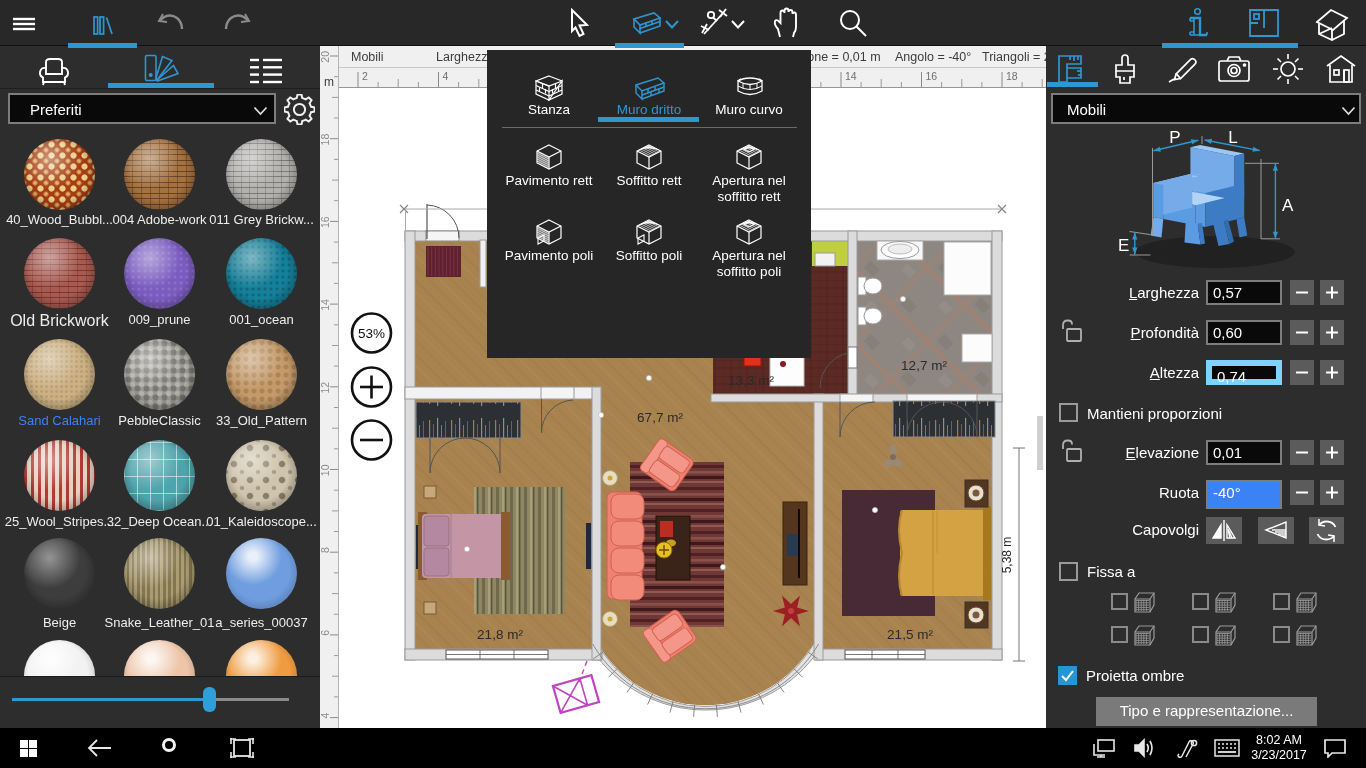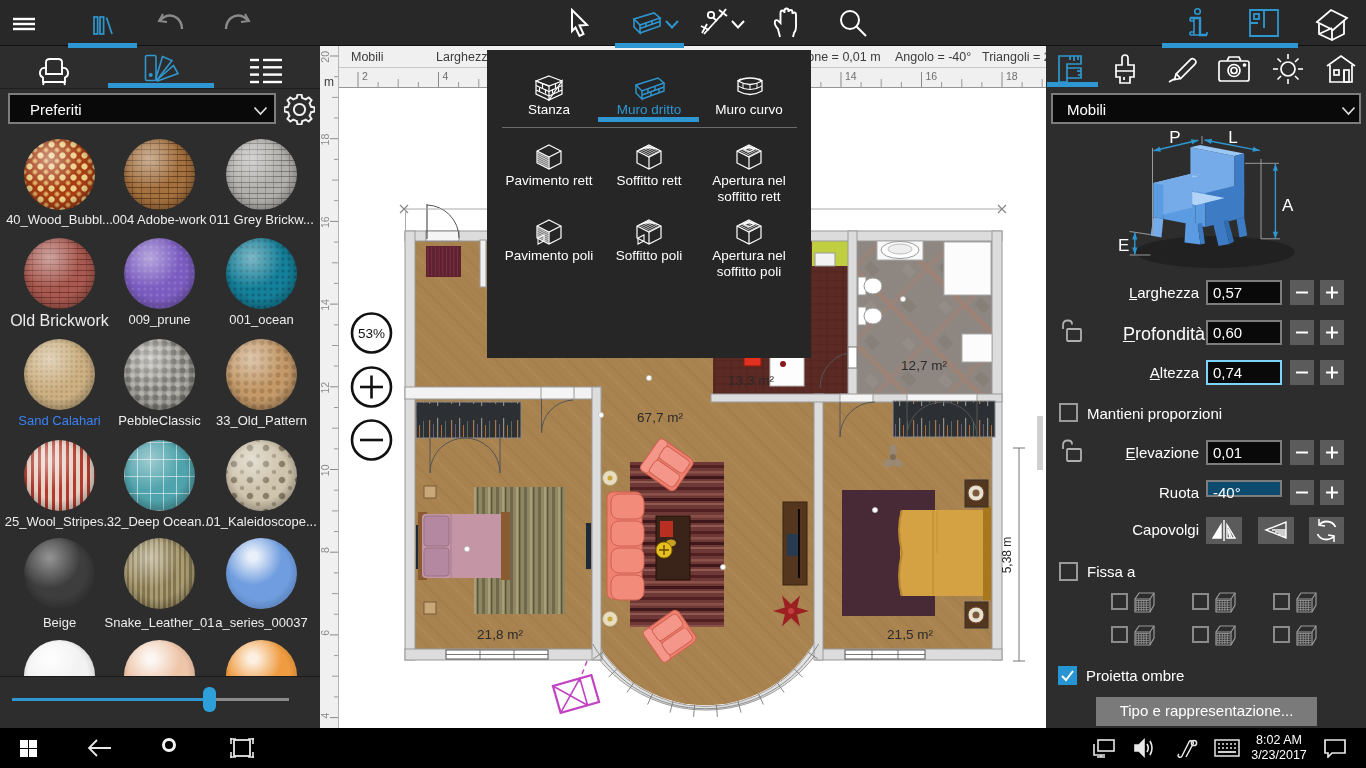--- a/index.html
+++ b/index.html
@@ -579,49 +579,49 @@
       </svg>
 <div class="abs" style="left:3px;top:238px;width:150px;text-align:right;color:#fff;font-size:15px"><u>L</u>arghezza</div>
 <div class="abs" style="left:160px;top:234px;width:76px;height:25px;background:#090909;border:2px solid #7d7d7d;color:#fff;font-size:15px;padding:2px 0 0 5px">0,57</div>
 <div class="abs" style="left:244px;top:234px;width:24px;height:25px;background:#5b5b5b"><svg width="24" height="25">
           <line x1="6" y1="12.5" x2="18" y2="12.5" stroke="#fff" stroke-width="2"></line>
         </svg></div>
 <div class="abs" style="left:274px;top:234px;width:24px;height:25px;background:#5b5b5b"><svg width="24" height="25">
           <line x1="6" y1="12.5" x2="18" y2="12.5" stroke="#fff" stroke-width="2"></line>
           <line x1="12" y1="6.5" x2="12" y2="18.5" stroke="#fff" stroke-width="2"></line>
         </svg></div>
-<div class="abs" style="left:9px;top:278px;width:150px;text-align:right;color:#fff;font-size:18px"><u>P</u>rofondità</div>
+<div class="abs" style="left:3px;top:278px;width:150px;text-align:right;color:#fff;font-size:15px"><u>P</u>rofondità</div>
 <div class="abs" style="left:160px;top:274px;width:76px;height:25px;background:#090909;border:2px solid #7d7d7d;color:#fff;font-size:15px;padding:2px 0 0 5px">0,60</div>
 <div class="abs" style="left:244px;top:274px;width:24px;height:25px;background:#5b5b5b"><svg width="24" height="25">
           <line x1="6" y1="12.5" x2="18" y2="12.5" stroke="#fff" stroke-width="2"></line>
         </svg></div>
 <div class="abs" style="left:274px;top:274px;width:24px;height:25px;background:#5b5b5b"><svg width="24" height="25">
           <line x1="6" y1="12.5" x2="18" y2="12.5" stroke="#fff" stroke-width="2"></line>
           <line x1="12" y1="6.5" x2="12" y2="18.5" stroke="#fff" stroke-width="2"></line>
         </svg></div>
 <div class="abs" style="left:3px;top:318px;width:150px;text-align:right;color:#fff;font-size:15px"><u>A</u>ltezza</div>
-<div class="abs" style="left:160px;top:314px;width:76px;height:25px;background:#090909;border:2px solid #7dd3fc;color:#fff;font-size:15px;padding:2px 0 0 5px">0,74</div>
+<div class="abs" style="left:160px;top:314px;width:76px;height:25px;background:#090909;border:6px solid #7dd3fc;color:#fff;font-size:15px;padding:2px 0 0 5px">0,74</div>
 <div class="abs" style="left:244px;top:314px;width:24px;height:25px;background:#5b5b5b"><svg width="24" height="25">
           <line x1="6" y1="12.5" x2="18" y2="12.5" stroke="#fff" stroke-width="2"></line>
         </svg></div>
 <div class="abs" style="left:274px;top:314px;width:24px;height:25px;background:#5b5b5b"><svg width="24" height="25">
           <line x1="6" y1="12.5" x2="18" y2="12.5" stroke="#fff" stroke-width="2"></line>
           <line x1="12" y1="6.5" x2="12" y2="18.5" stroke="#fff" stroke-width="2"></line>
         </svg></div>
 <div class="abs" style="left:3px;top:398px;width:150px;text-align:right;color:#fff;font-size:15px"><u>E</u>levazione</div>
 <div class="abs" style="left:160px;top:394px;width:76px;height:25px;background:#090909;border:2px solid #7d7d7d;color:#fff;font-size:15px;padding:2px 0 0 5px">0,01</div>
 <div class="abs" style="left:244px;top:394px;width:24px;height:25px;background:#5b5b5b"><svg width="24" height="25">
           <line x1="6" y1="12.5" x2="18" y2="12.5" stroke="#fff" stroke-width="2"></line>
         </svg></div>
 <div class="abs" style="left:274px;top:394px;width:24px;height:25px;background:#5b5b5b"><svg width="24" height="25">
           <line x1="6" y1="12.5" x2="18" y2="12.5" stroke="#fff" stroke-width="2"></line>
           <line x1="12" y1="6.5" x2="12" y2="18.5" stroke="#fff" stroke-width="2"></line>
         </svg></div>
 <div class="abs" style="left:3px;top:438px;width:150px;text-align:right;color:#fff;font-size:15px">Ruota</div>
-<div class="abs" style="left:160px;top:434px;width:76px;height:17px;background:#0c4a6e;border:2px solid #7d7d7d;color:#fff;font-size:15px;padding:2px 0 0 5px">-40°</div>
+<div class="abs" style="left:160px;top:434px;width:76px;height:29px;background:#3b82f6;border:2px solid #7d7d7d;color:#fff;font-size:15px;padding:2px 0 0 5px">-40°</div>
 <div class="abs" style="left:244px;top:434px;width:24px;height:25px;background:#5b5b5b"><svg width="24" height="25">
           <line x1="6" y1="12.5" x2="18" y2="12.5" stroke="#fff" stroke-width="2"></line>
         </svg></div>
 <div class="abs" style="left:274px;top:434px;width:24px;height:25px;background:#5b5b5b"><svg width="24" height="25">
           <line x1="6" y1="12.5" x2="18" y2="12.5" stroke="#fff" stroke-width="2"></line>
           <line x1="12" y1="6.5" x2="12" y2="18.5" stroke="#fff" stroke-width="2"></line>
         </svg></div>
 <div class="abs" style="left:13px;top:272px"><svg width="26" height="28" viewBox="0 0 26 28">
           <g fill="none" stroke="#b0b0b0" stroke-width="1.8">
             <rect x="8" y="11" width="14" height="12" rx="1"></rect>

